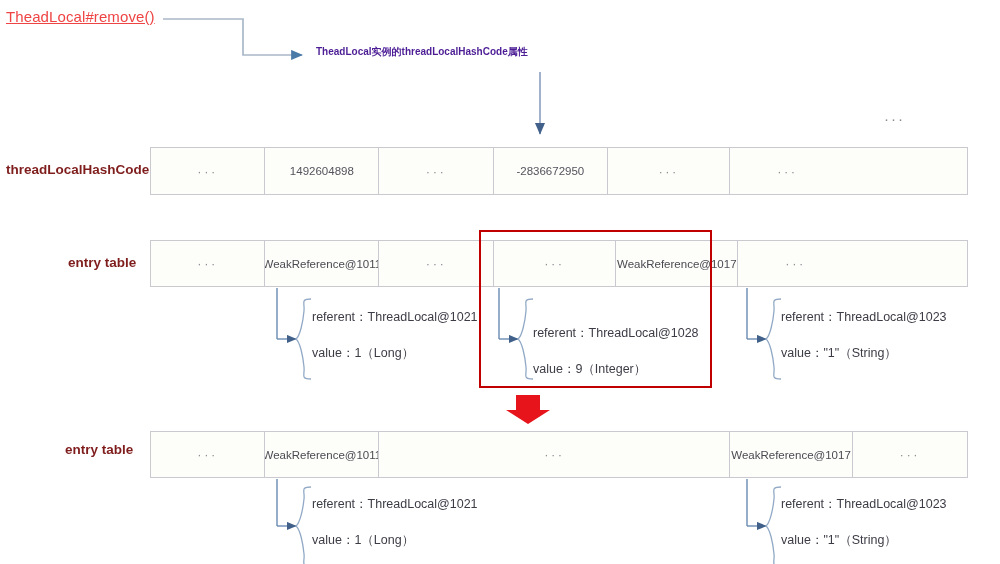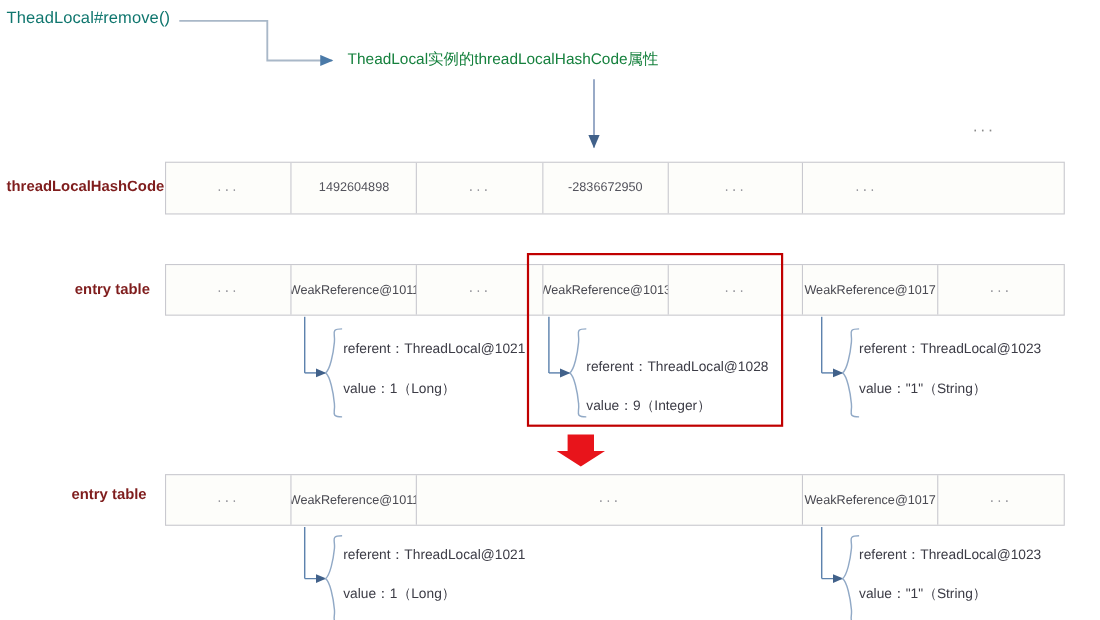--- a/index.html
+++ b/index.html
@@ -8,24 +8,24 @@
     font-family:"Liberation Sans","DejaVu Sans",sans-serif;
     color:#1a1a1a;
   }
   #stage{position:absolute;left:0;top:0;width:1000px;height:564px;}
 
   .svg-layer{position:absolute;left:0;top:0;width:1000px;height:564px;pointer-events:none;}
 
   .lbl{position:absolute;white-space:nowrap;}
 
   .title-src{
-    left:6px;top:8px;font-size:15px;color:#0f766e;letter-spacing:.1px;
+    left:6px;top:8px;font-size:15px;color:#ef4444;letter-spacing:.1px;text-decoration:underline;
   }
   .title-dst{
-    left:316px;top:45px;font-size:14px;font-weight:normal;color:#15803d;
+    left:316px;top:45px;font-size:10px;font-weight:bold;color:#4c1d95;
   }
   .row-label{
     font-size:13.5px;font-weight:bold;color:#7f1d1d;
   }
   .row-label.rl1{left:6px;top:162px;}
   .row-label.rl2{left:68px;top:255px;}
   .row-label.rl3{left:65px;top:442px;}
 
   .ellipsis-free{
     left:884px;top:110px;font-size:15px;color:#8a8a8a;letter-spacing:2px;
@@ -156,21 +156,20 @@
     <div class="cell dots" style="width:14%">···</div>
     <div class="cell num" style="width:14%">-2836672950</div>
     <div class="cell dots" style="width:15%">···</div>
     <div class="cell dots" style="width:14%">···</div>
   </div>
 
   <div class="tbl" id="tbl-entry-1">
     <div class="cell dots" style="width:14%">···</div>
     <div class="cell" style="width:14%">WeakReference@1011</div>
     <div class="cell dots" style="width:14%">···</div>
-    <div class="cell" style="width:14%">WeakReference@1013</div>
     <div class="cell dots" style="width:15%">···</div>
     <div class="cell" style="width:15%">WeakReference@1017</div>
     <div class="cell dots" style="width:14%">···</div>
   </div>
 
   <div id="red-box"></div>
 
   <div class="detail d1">
     <div class="ln l1">referent：ThreadLocal@1021</div>
     <div class="ln">value：1（Long）</div>

